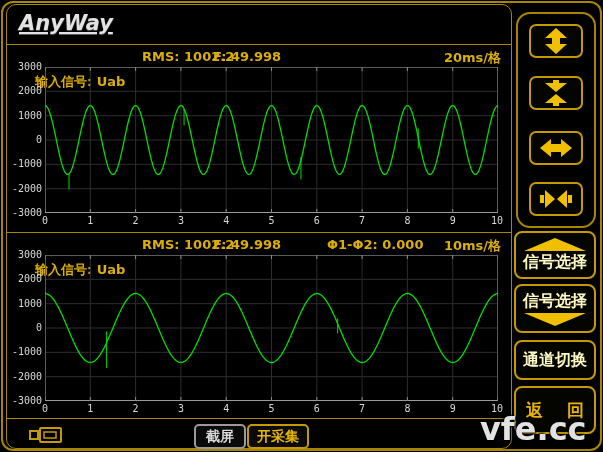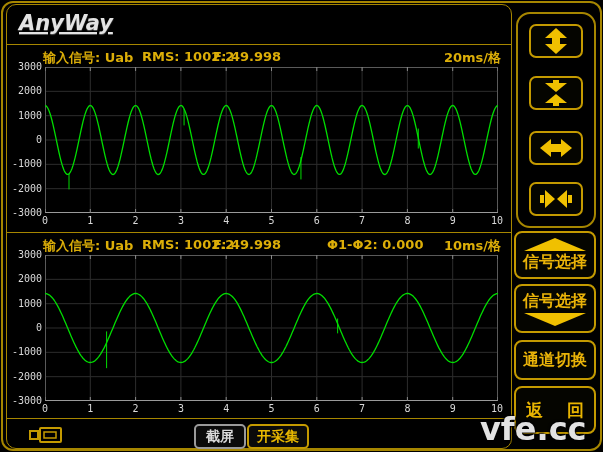--- a/index.html
+++ b/index.html
@@ -12,21 +12,21 @@
 
   
   .logo-bar{position:absolute;left:0;top:0;right:0;height:39px;}
   .logo{position:absolute;left:12px;top:6px;font-size:21px;font-weight:bold;font-style:italic;
     color:#e3e3e3;letter-spacing:0;text-shadow:0 1px 1px #555;text-decoration:underline;}
   .prompt{position:absolute;left:104px;top:9px;font-size:16px;font-weight:bold;color:#e0b010;}
 
   
   .panel{position:absolute;left:0;right:0;}
   .panel-header span{position:absolute;top:4px;font-size:13px;font-weight:bold;color:#dcae08;white-space:nowrap;}
-  .ph-signal{left:36px;} .ph-rms{left:135px;} .ph-freq{left:206px;} .ph-phase{left:320px;}
+  .ph-signal{left:28px;margin-top:24px;} .ph-rms{left:135px;} .ph-freq{left:206px;} .ph-phase{left:320px;}
   .ph-timebase{right:10px;}
   .chart-area{position:absolute;left:38px;top:22px;width:453px;height:146px;}
   .y-labels div{position:absolute;width:33px;text-align:right;font-family:"DejaVu Sans Mono",monospace;
     font-size:10px;color:#d9d9d9;}
   .x-labels div{position:absolute;font-family:"DejaVu Sans Mono",monospace;font-size:10px;color:#d9d9d9;}
 
   
   .bottom-bar{position:absolute;left:0;right:0;top:414px;height:28px;}
   .bbtn{position:absolute;top:5px;height:21px;line-height:21px;text-align:center;
     font-size:14px;font-weight:bold;border-radius:5px;background:#0a0a0a;}
@@ -36,21 +36,21 @@
 
   
   .sidebar{position:absolute;left:513px;top:4px;width:86px;height:444px;}
   .group-border{position:absolute;left:3px;top:8px;width:76px;height:212px;
     border:2px solid #a68600;border-radius:14px;}
   .abtn{position:absolute;left:16px;width:50px;height:30px;border:2px solid #c49a00;border-radius:7px;
     display:flex;align-items:center;justify-content:center;background:#050500;cursor:pointer;}
   .sbtn{position:absolute;left:1px;width:78px;border:2px solid #c49a00;border-radius:8px;
     background:#050500;display:flex;flex-direction:column;align-items:center;justify-content:center;
     gap:1px;cursor:pointer;}
-  .sbtn .lbl{font-size:16px;font-weight:bold;color:#eab308;white-space:nowrap;}
+  .sbtn .lbl{font-size:16px;font-weight:bold;color:#fef9c3;white-space:nowrap;}
   .ret-row{display:flex;width:58px;justify-content:space-between;}
   .ret-row span{font-size:17px;font-weight:bold;color:#e8b400;}
 
   .watermark{position:absolute;left:480px;top:410px;font-size:32px;font-weight:bold;
     color:#e2e2e2;letter-spacing:0;z-index:50;
     text-shadow:1px 1px 2px #000,-1px -1px 2px #000;}
 </style>
 </head>
 <body>
 

